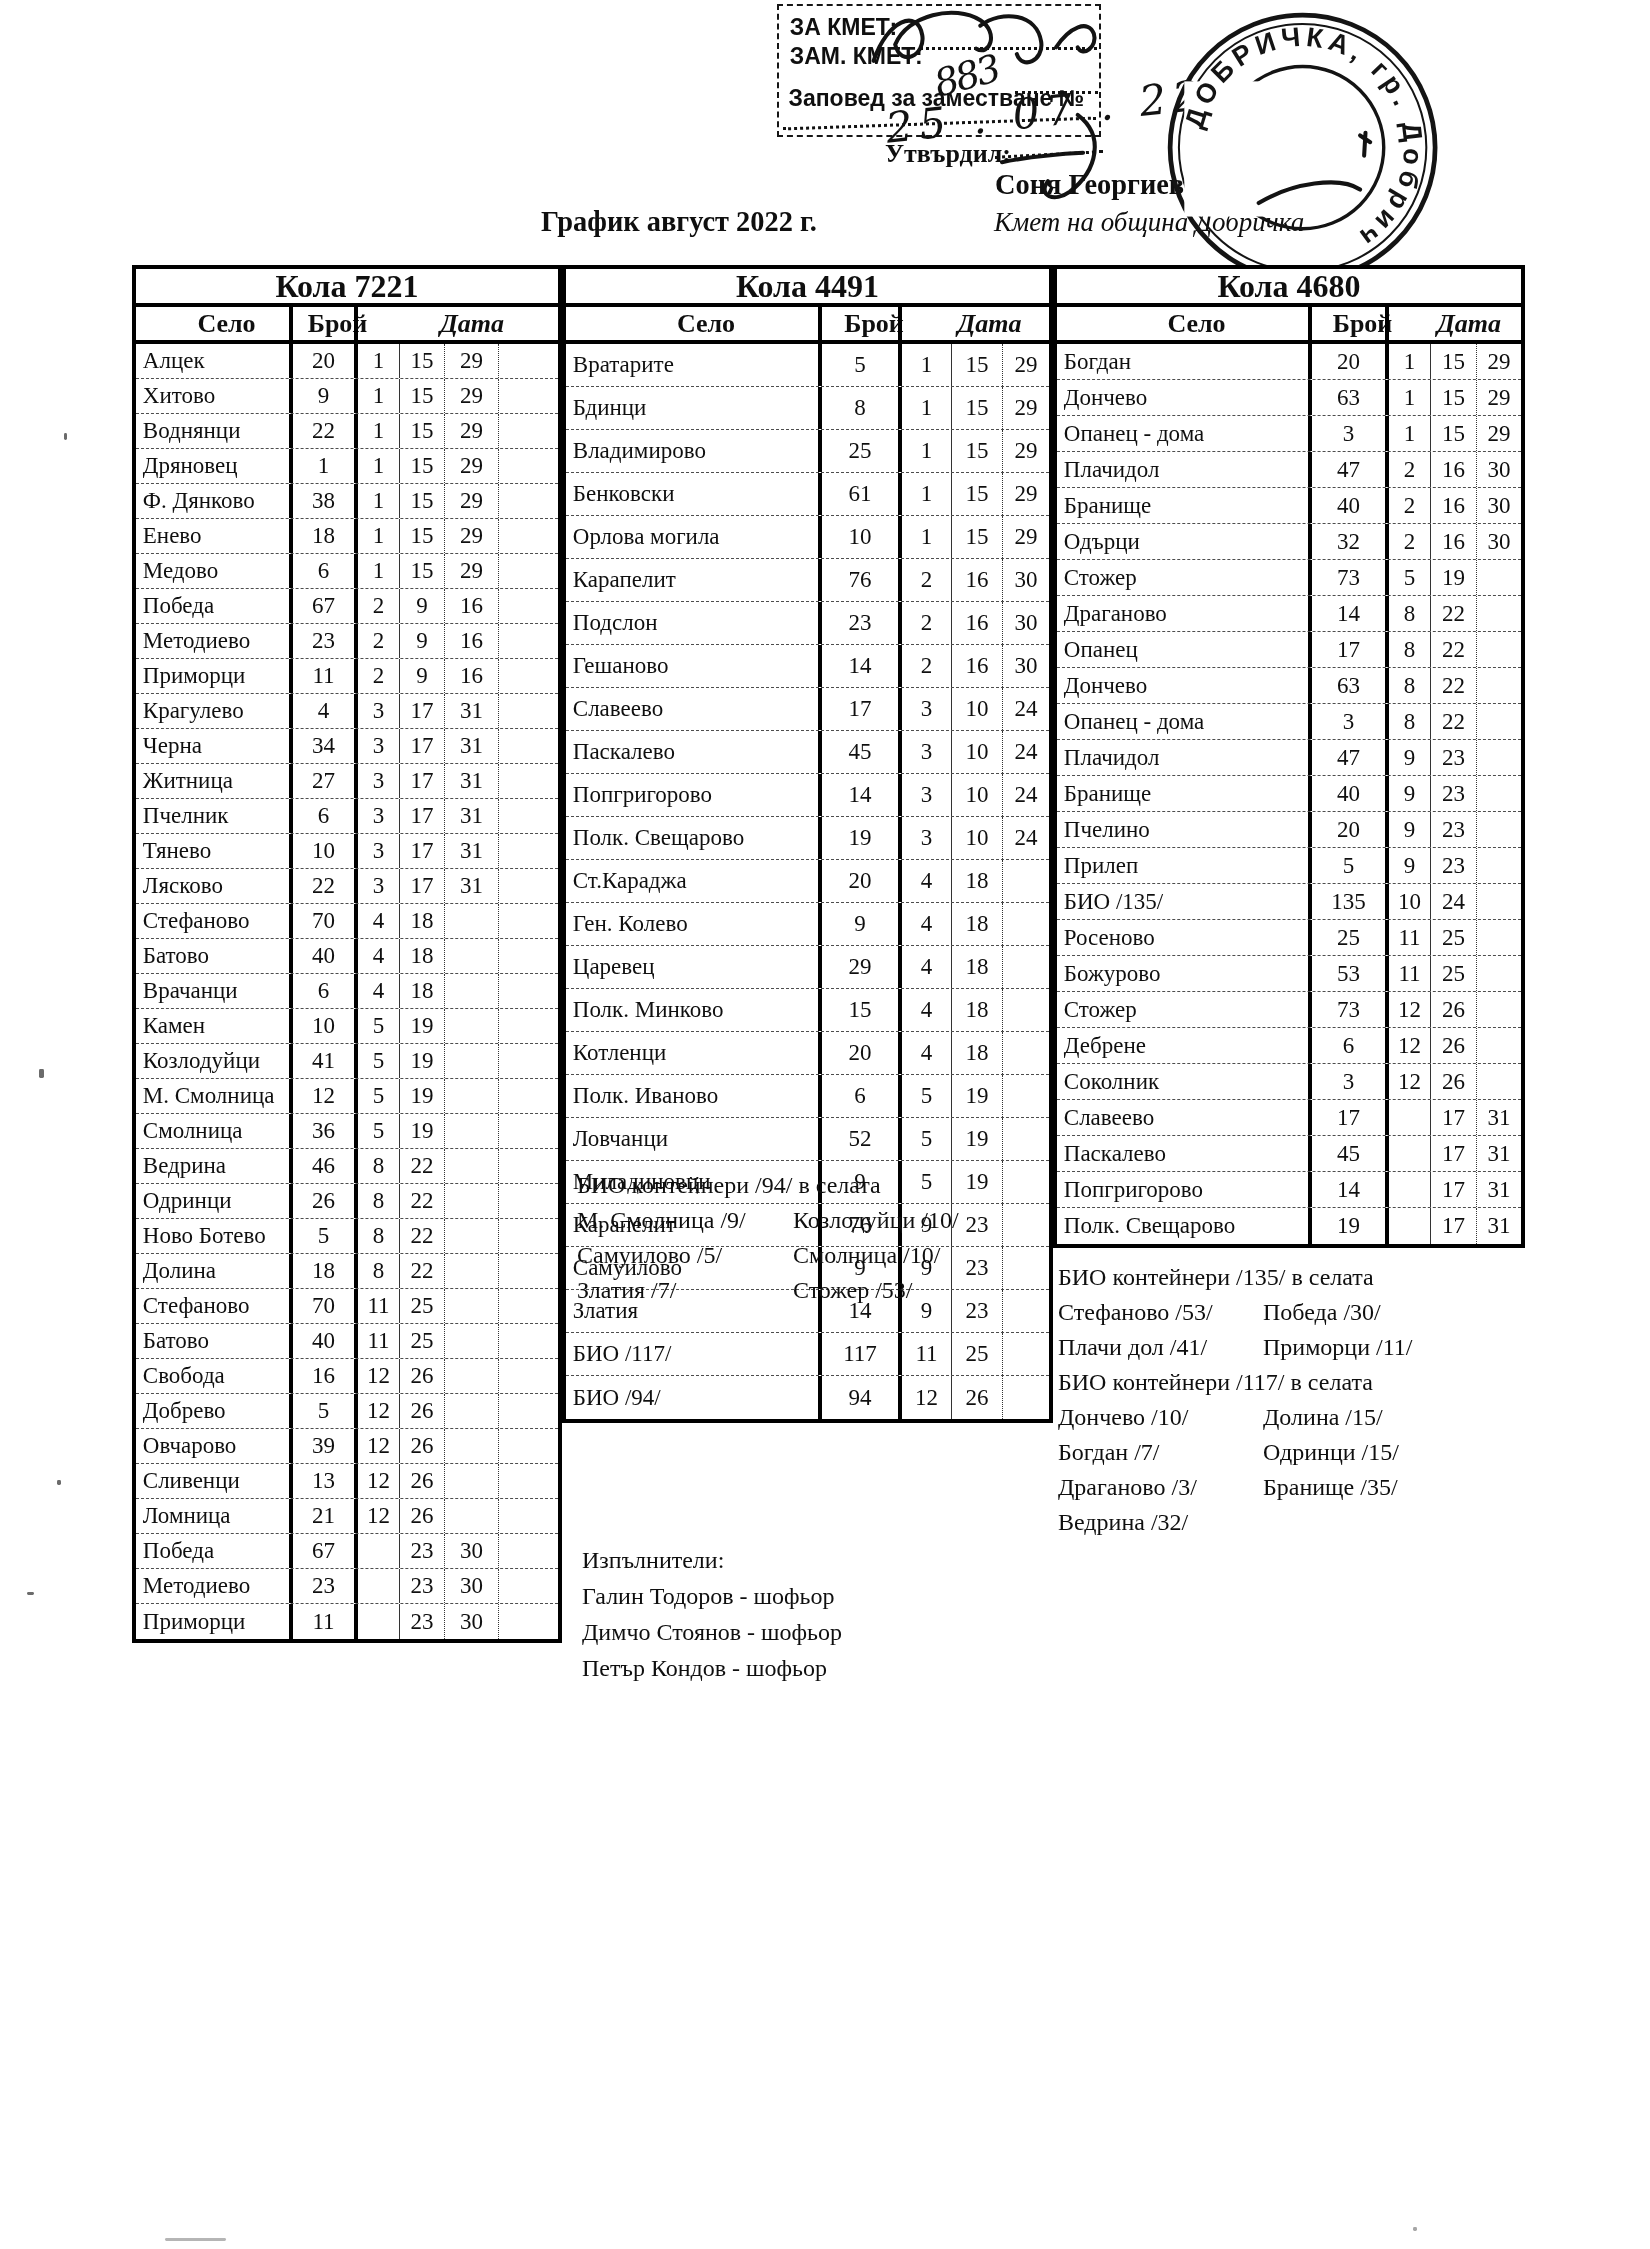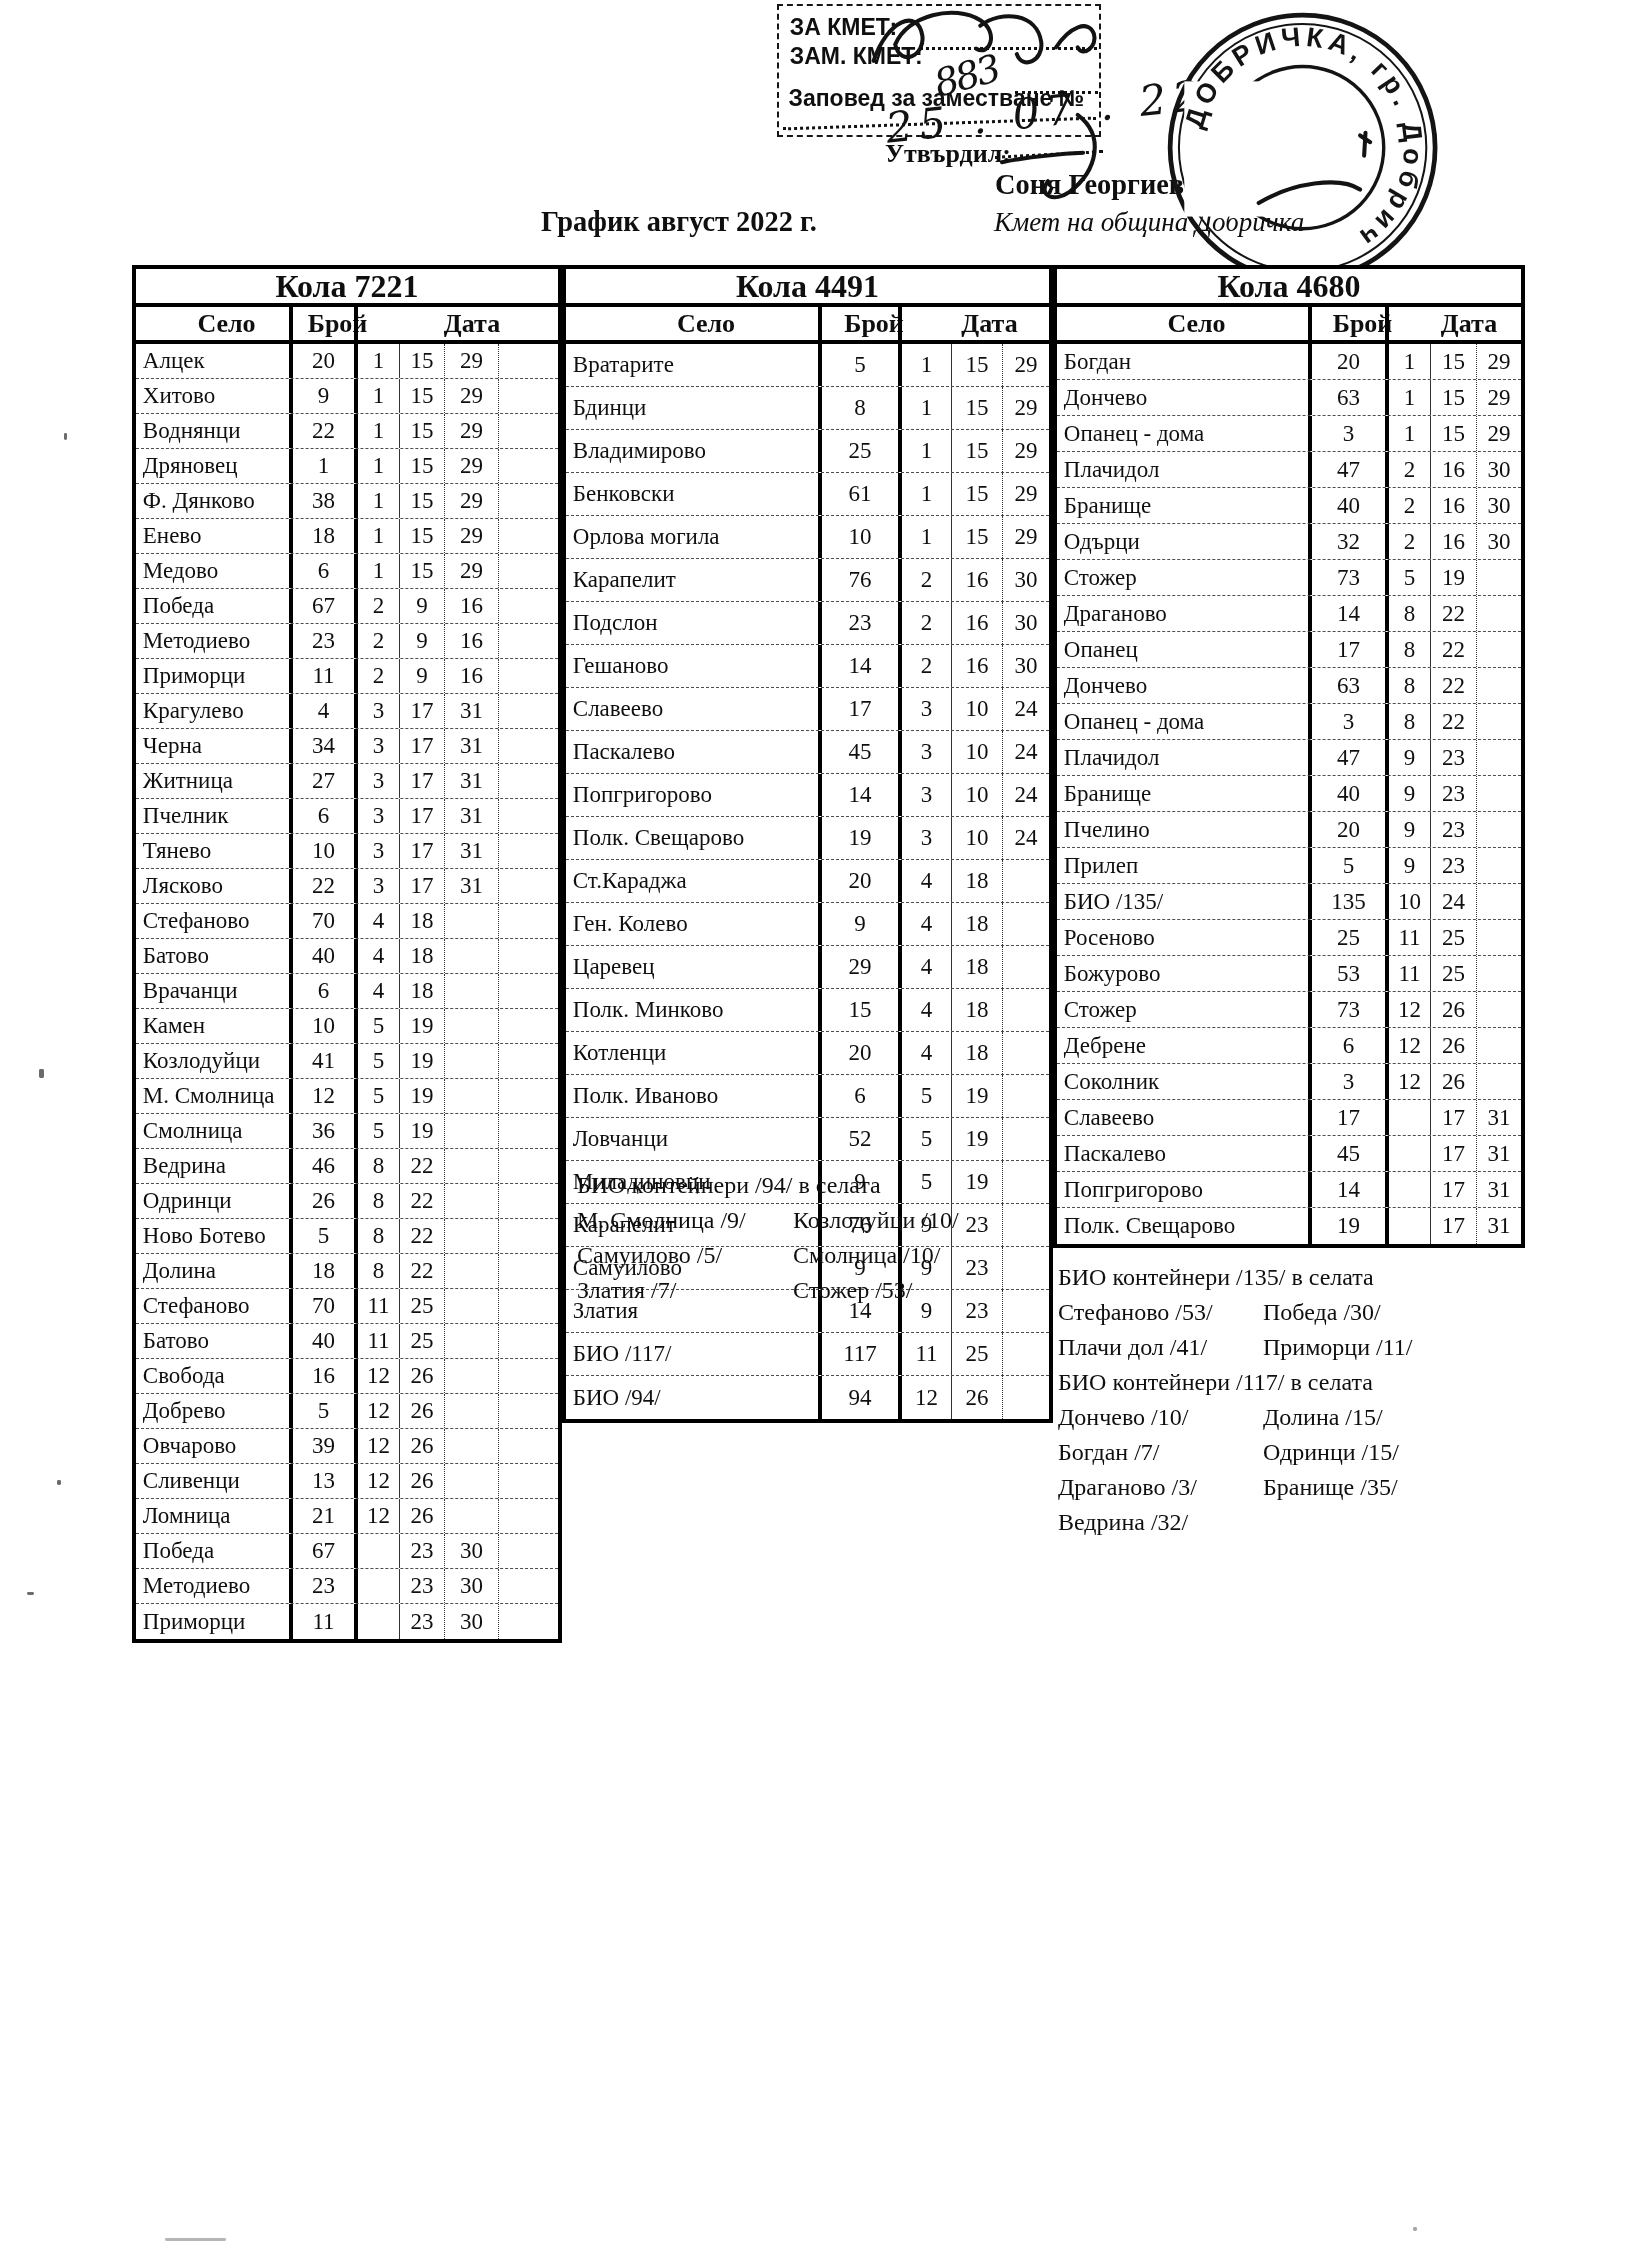--- a/index.html
+++ b/index.html
@@ -29,21 +29,21 @@
 
   
   .tables{position:absolute;left:132px;top:265px;display:flex;align-items:flex-start;}
   .tbl{border:4.1px solid #000;box-sizing:border-box;background:#fff;}
   .tbl .kola{height:34px;border-bottom:4.1px solid #000;display:flex;align-items:center;
              justify-content:center;font-weight:700;font-size:32px;}
   .chead{display:grid;grid-template-columns:var(--cols);height:37px;border-bottom:4.1px solid #000;
          box-sizing:border-box;font-weight:700;font-size:26px;}
   .chead>div{display:flex;align-items:center;justify-content:center;padding-left:28px;}
   .chead .hn{border-left:4.1px solid #000;}
-  .chead .hd{grid-column:3 / -1;border-left:4.1px solid #000;}
+  .chead .hd{grid-column:3 / -1;border-left:4.1px solid #000;font-style:italic;}
   .trow{display:grid;grid-template-columns:var(--cols);height:var(--rh);box-sizing:border-box;
         border-bottom:1.4px dashed #4d4d4d;font-size:23px;}
   .trow:last-child{border-bottom:none;}
   .cell{display:flex;align-items:center;justify-content:center;overflow:hidden;white-space:nowrap;}
   .cell.v{justify-content:flex-start;padding-left:6.8px;}
   .cell.n{border-left:4.1px solid #000;}
   .cell.d1{border-left:4.1px solid #000;}
   .cell.d2{border-left:1.4px solid #333;}
   .cell.d3{border-left:1.4px dotted #333;}
   .cell.pad{border-left:1.4px dotted #333;}
@@ -826,20 +826,26 @@
       <div class="nrow">
         <div>Драганово /3/</div>
         <div>Бранище /35/</div>
       </div>
       <div class="nrow">
         <div>Ведрина /32/</div>
         <div></div>
       </div>
     </div>
 
+  <div class="note" id="execs">
+    <div class="nt">Изпълнители:</div>
+  <div>Галин Тодоров - шофьор</div>
+      <div>Димчо Стоянов - шофьор</div>
+      <div>Петър Кондов - шофьор</div>
+    </div>
 
   <div class="speck" style="left:64px;top:433px;width:3.4px;height:6.8px;"></div>
   <div class="speck" style="left:39px;top:1069px;width:4.7px;height:8.8px;"></div>
   <div class="speck" style="left:57px;top:1480px;width:4.1px;height:5.4px;"></div>
   <div class="speck" style="left:27px;top:1592px;width:7.4px;height:3.4px;"></div>
   <div class="speck" style="left:165px;top:2238px;width:61px;height:2.7px;opacity:.5;"></div>
   <div class="speck" style="left:1413px;top:2227px;width:4.1px;height:4.1px;opacity:.6;"></div>
 </div>
 
 

